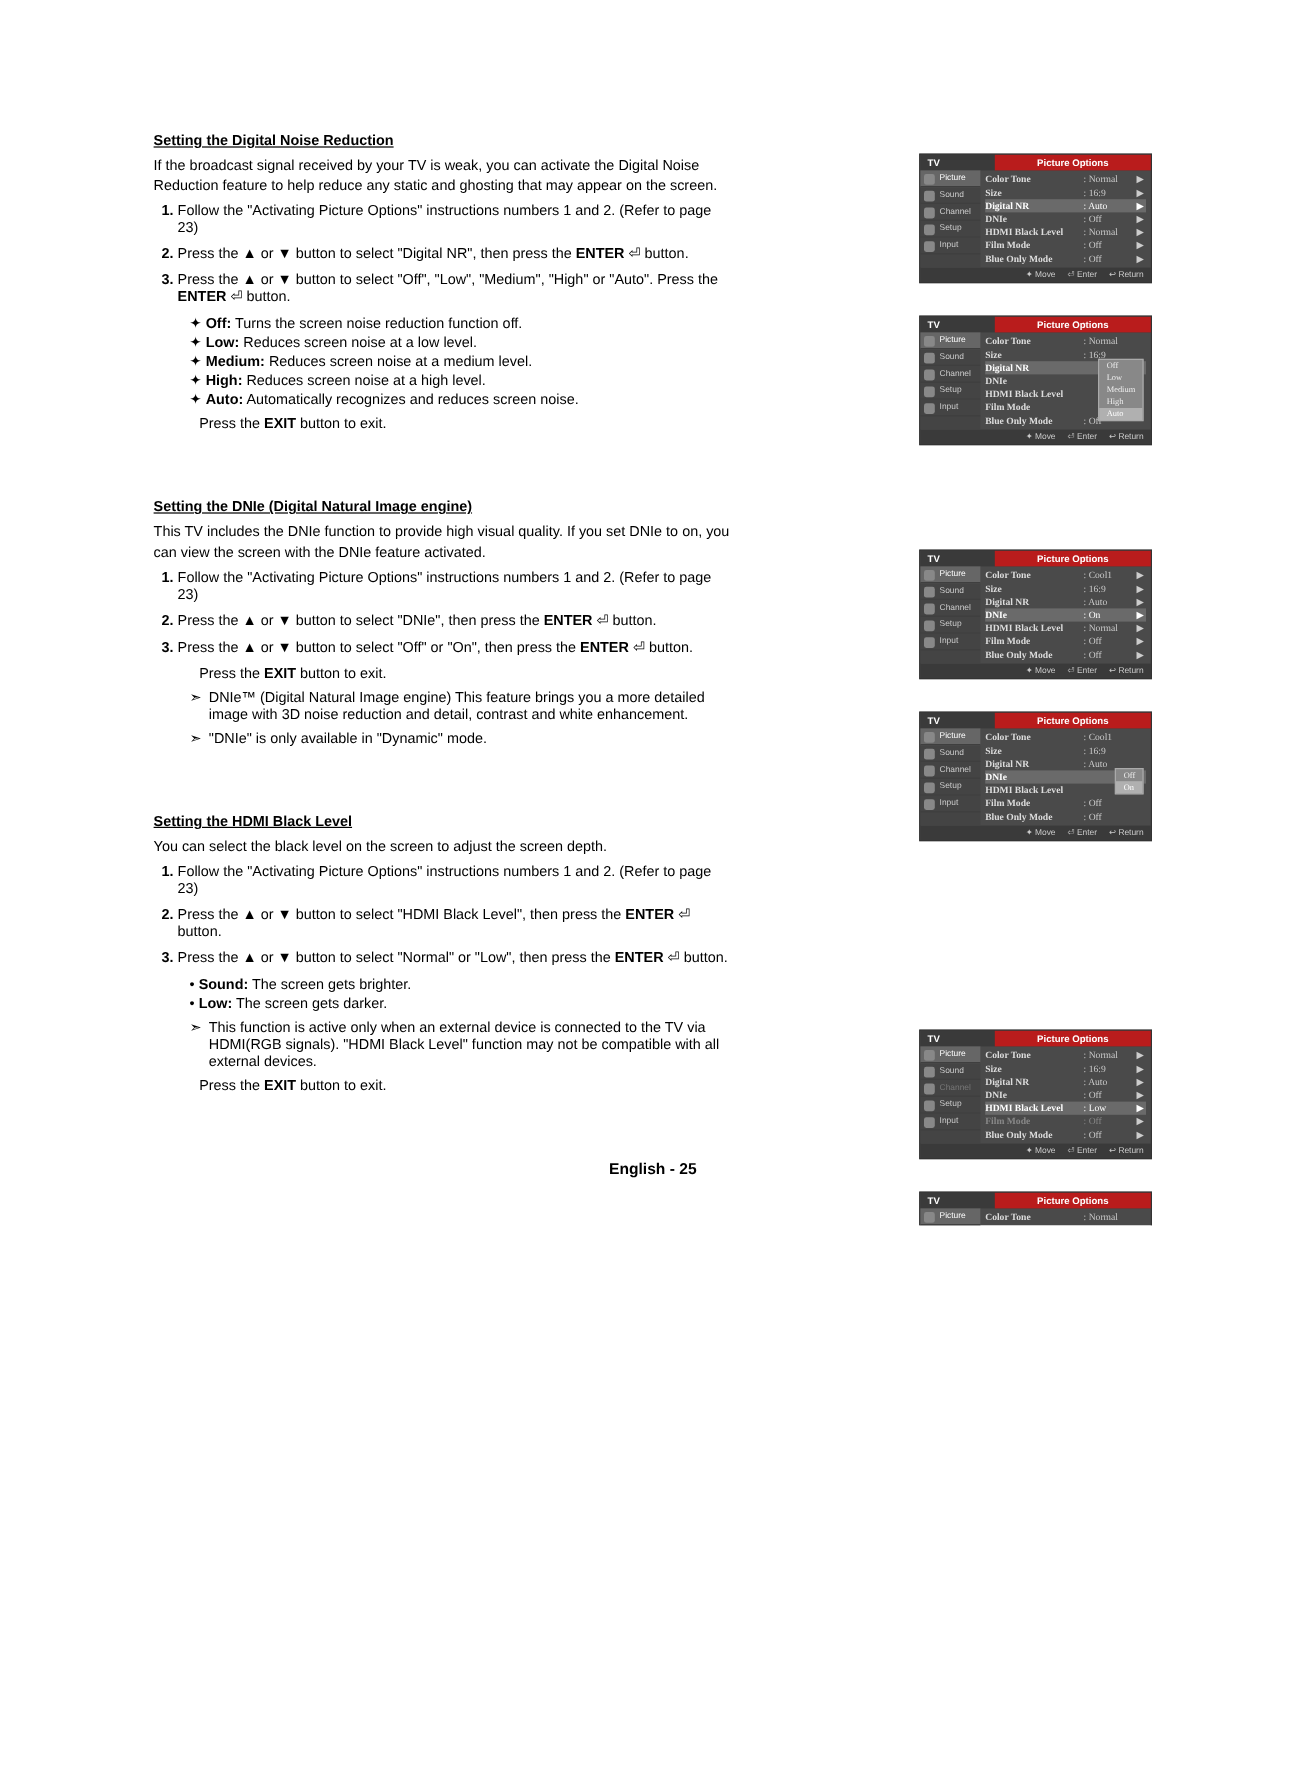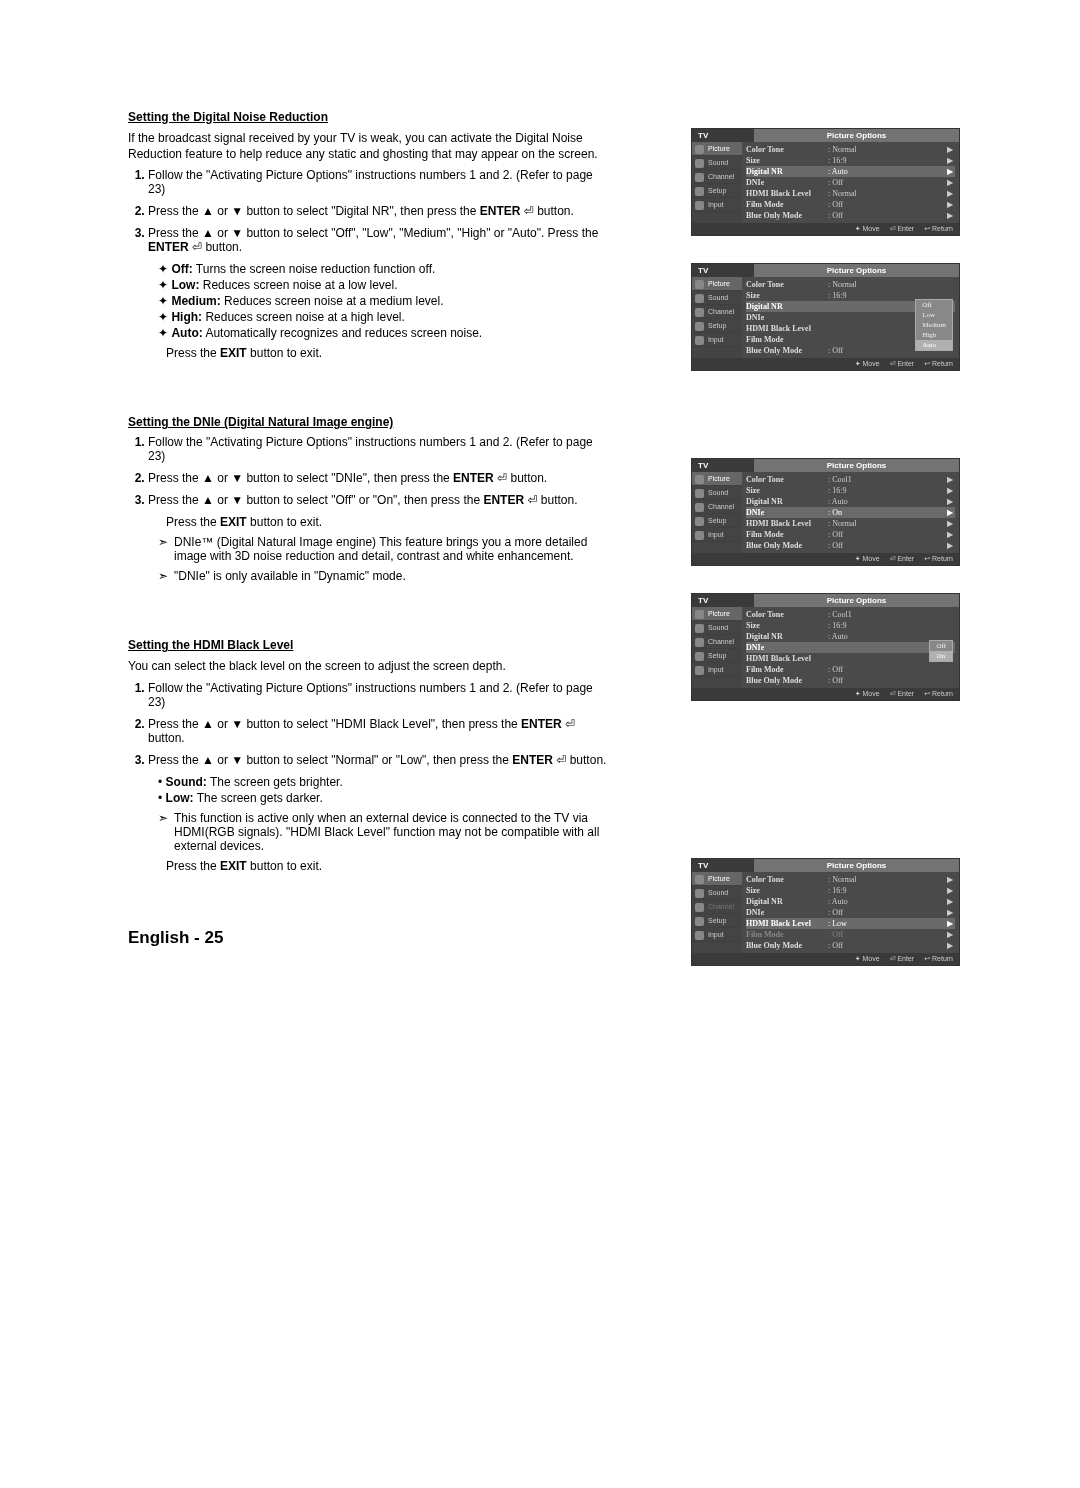--- a/index.html
+++ b/index.html
@@ -61,29 +61,30 @@
     max-width: 455px;
     display: flex;
   }
   .note .sym {
     flex: 0 0 16px;
   }
   .note .txt {
     flex: 1;
   }
   .footer {
-    font-size: 17px;
+    text-align: center;
+    font-size: 13px;
     font-weight: bold;
     margin-top: 36px;
   }
   
   .osd-col {
     position: absolute;
     right: 120px;
-    width: 269px;
+    width: 194px;
   }
   .osd {
     background: #4a4a4a;
     color: #fff;
     font-size: 8px;
     margin-bottom: 6px;
     border: 1px solid #333;
   }
   .osd .hdr {
     display: flex;
@@ -91,21 +92,21 @@
   }
   .osd .hdr .tv {
     width: 50px;
     padding: 2px 6px;
     font-weight: bold;
   }
   .osd .hdr .ttl {
     flex: 1;
     text-align: center;
     padding: 2px 4px;
-    background: #737373;
+    background: #b91c1c;
     font-weight: bold;
   }
   .osd .body {
     display: flex;
   }
   .osd .side {
     width: 50px;
     background: #444;
   }
   .osd .side .sitem {
@@ -206,20 +207,21 @@
         <div class="bline"><span>✦ </span><b>Off:</b><span> Turns the screen noise reduction function off.</span></div>
         <div class="bline"><span>✦ </span><b>Low:</b><span> Reduces screen noise at a low level.</span></div>
         <div class="bline"><span>✦ </span><b>Medium:</b><span> Reduces screen noise at a medium level.</span></div>
         <div class="bline"><span>✦ </span><b>High:</b><span> Reduces screen noise at a high level.</span></div>
         <div class="bline"><span>✦ </span><b>Auto:</b><span> Automatically recognizes and reduces screen noise.</span></div>
       </div>
       <div class="plain-line"><span>Press the <b>EXIT</b> button to exit.</span></div>
     </div>
     <div class="section">
       <span class="section-title">Setting the DNIe (Digital Natural Image engine)</span>
+      <div class="intro">This TV includes the DNIe function to provide high visual quality. If you set DNIe to on, you can view the screen with the DNIe feature activated.</div>
       <ol class="steps">
         <li><span>Follow the "Activating Picture Options" instructions numbers 1 and 2. (Refer to page 23)</span></li>
         <li><span>Press the ▲ or ▼ button to select "DNIe", then press the <b>ENTER</b> ⏎ button.</span></li>
         <li><span>Press the ▲ or ▼ button to select "Off" or "On", then press the <b>ENTER</b> ⏎ button.</span></li>
       </ol>
       <div class="plain-line"><span>Press the <b>EXIT</b> button to exit.</span></div>
       <div class="note">
         <span class="sym">➣</span>
         <span class="txt">DNIe™ (Digital Natural Image engine)
 This feature brings you a more detailed image with 3D noise reduction and detail, contrast and white enhancement.</span>

